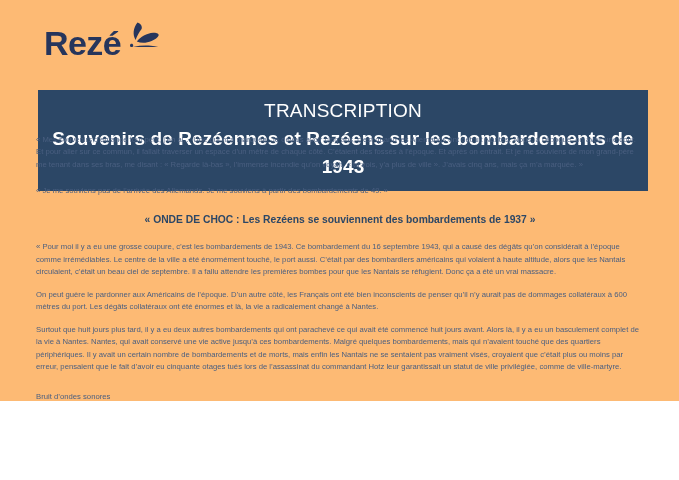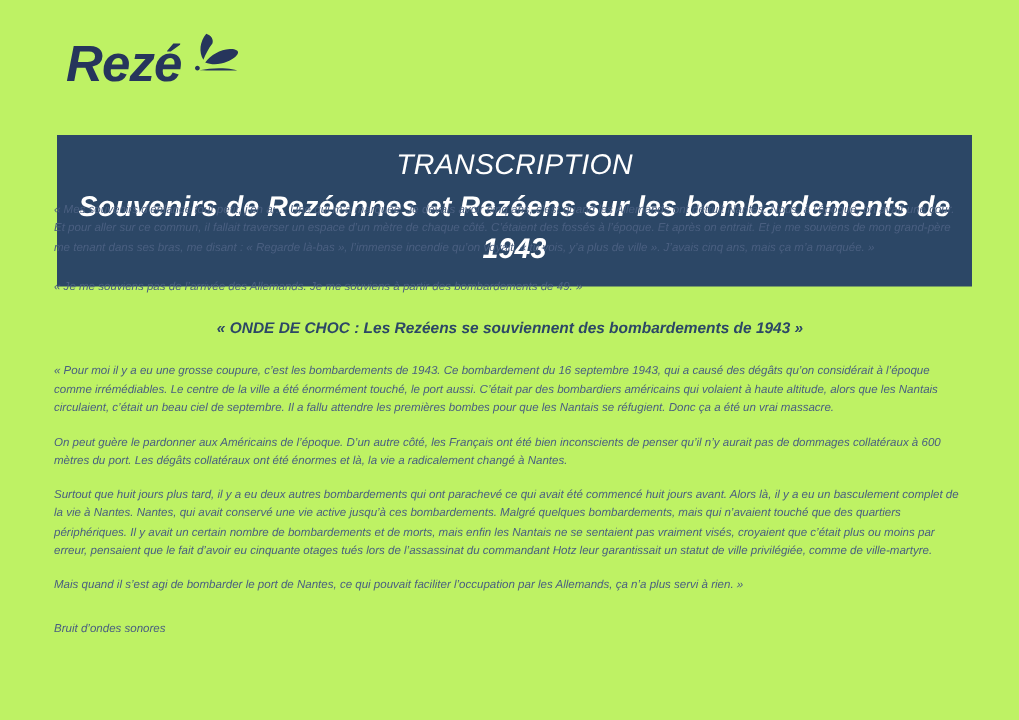--- a/index.html
+++ b/index.html
@@ -13,24 +13,23 @@
     height: 480px;
     overflow: hidden;
     font-family: "Liberation Sans", "DejaVu Sans", sans-serif;
     color: #4a5f80;
     -webkit-font-smoothing: antialiased;
   }
 
   .page {
     position: relative;
     width: 679px;
-    height: 480px;
+    height: 401px;
     box-sizing: border-box;
-    background: #bef264;
-    font-style: italic;
+    background: #fdba74;
   }
 
   
   .logo-block {
     position: absolute;
     left: 44px;
     top: 26px;
     display: flex;
     align-items: center;
     gap: 2px;
@@ -131,26 +130,25 @@
     <div class="banner-line1">TRANSCRIPTION</div>
     <div class="banner-line2">Souvenirs de Rezéennes et Rezéens sur les bombardements de 1943</div>
   </div>
 
   <div class="content">
 
     <p class="para para-gap">« Mes souvenirs d’enfance tout petit, j’en ai… Une qui m’a marquée. Je devais avoir cinq ans, c’est quand les Allemands ont détruit Nantes. Nous, à l’époque, on avait une cour. Et pour aller sur ce commun, il fallait traverser un espace d’un mètre de chaque côté. C’étaient des fossés à l’époque. Et après on entrait. Et je me souviens de mon grand-père me tenant dans ses bras, me disant : « Regarde là-bas », l’immense incendie qu’on voyait, « tu vois, y’a plus de ville ». J’avais cinq ans, mais ça m’a marquée. »</p>
 
     <p class="para para-gap">« Je me souviens pas de l’arrivée des Allemands. Je me souviens à partir des bombardements de 49. »</p>
 
-    <p class="section-heading">« ONDE DE CHOC : Les Rezéens se souviennent des bombardements de 1943 »</p>
+    <p class="section-heading">« ONDE DE CHOC : Les Rezéens se souviennent des bombardements de 1937 »</p>
 
     <div class="block-lines">
       <p class="para">« Pour moi il y a eu une grosse coupure, c’est les bombardements de 1943. Ce bombardement du 16 septembre 1943, qui a causé des dégâts qu’on considérait à l’époque comme irrémédiables. Le centre de la ville a été énormément touché, le port aussi. C’était par des bombardiers américains qui volaient à haute altitude, alors que les Nantais circulaient, c’était un beau ciel de septembre. Il a fallu attendre les premières bombes pour que les Nantais se réfugient. Donc ça a été un vrai massacre.</p>
       <p class="para">On peut guère le pardonner aux Américains de l’époque. D’un autre côté, les Français ont été bien inconscients de penser qu’il n’y aurait pas de dommages collatéraux à 600 mètres du port. Les dégâts collatéraux ont été énormes et là, la vie a radicalement changé à Nantes.</p>
       <p class="para">Surtout que huit jours plus tard, il y a eu deux autres bombardements qui ont parachevé ce qui avait été commencé huit jours avant. Alors là, il y a eu un basculement complet de la vie à Nantes. Nantes, qui avait conservé une vie active jusqu’à ces bombardements. Malgré quelques bombardements, mais qui n’avaient touché que des quartiers périphériques. Il y avait un certain nombre de bombardements et de morts, mais enfin les Nantais ne se sentaient pas vraiment visés, croyaient que c’était plus ou moins par erreur, pensaient que le fait d’avoir eu cinquante otages tués lors de l’assassinat du commandant Hotz leur garantissait un statut de ville privilégiée, comme de ville-martyre.</p>
-      <p class="para">Mais quand il s’est agi de bombarder le port de Nantes, ce qui pouvait faciliter l’occupation par les Allemands, ça n’a plus servi à rien. »</p>
     </div>
 
     <div class="footer-note">Bruit d’ondes sonores</div>
 
   </div>
 
 </div>
 
 </body></html>

